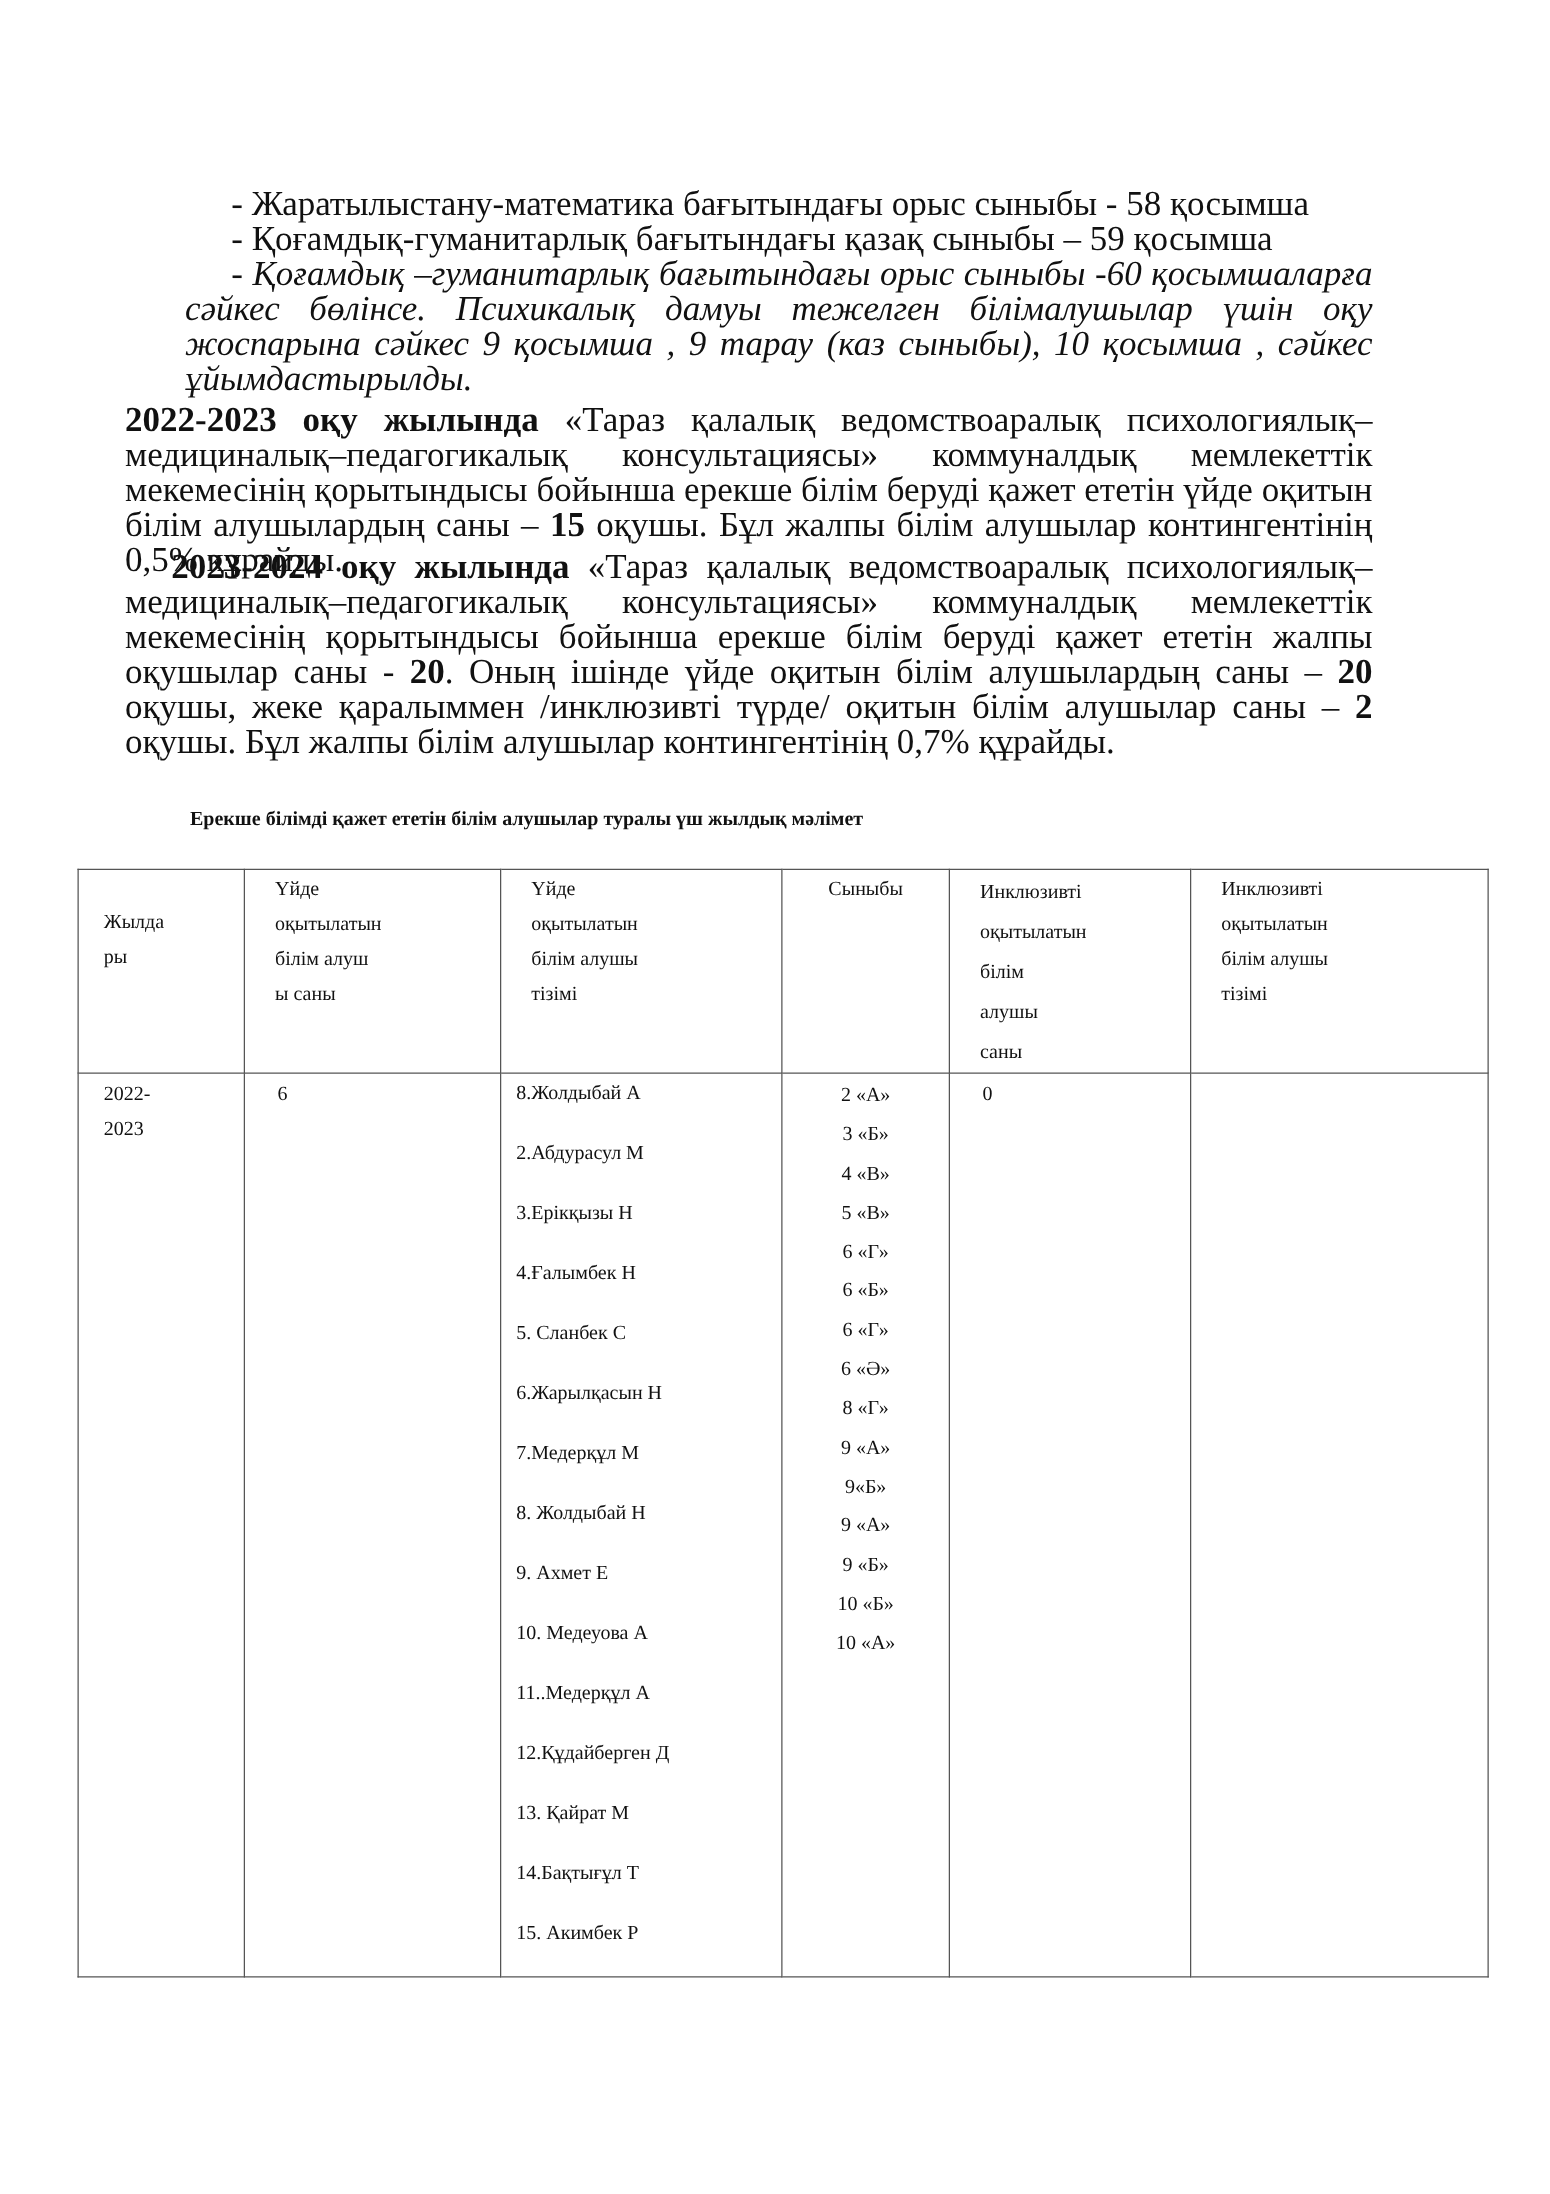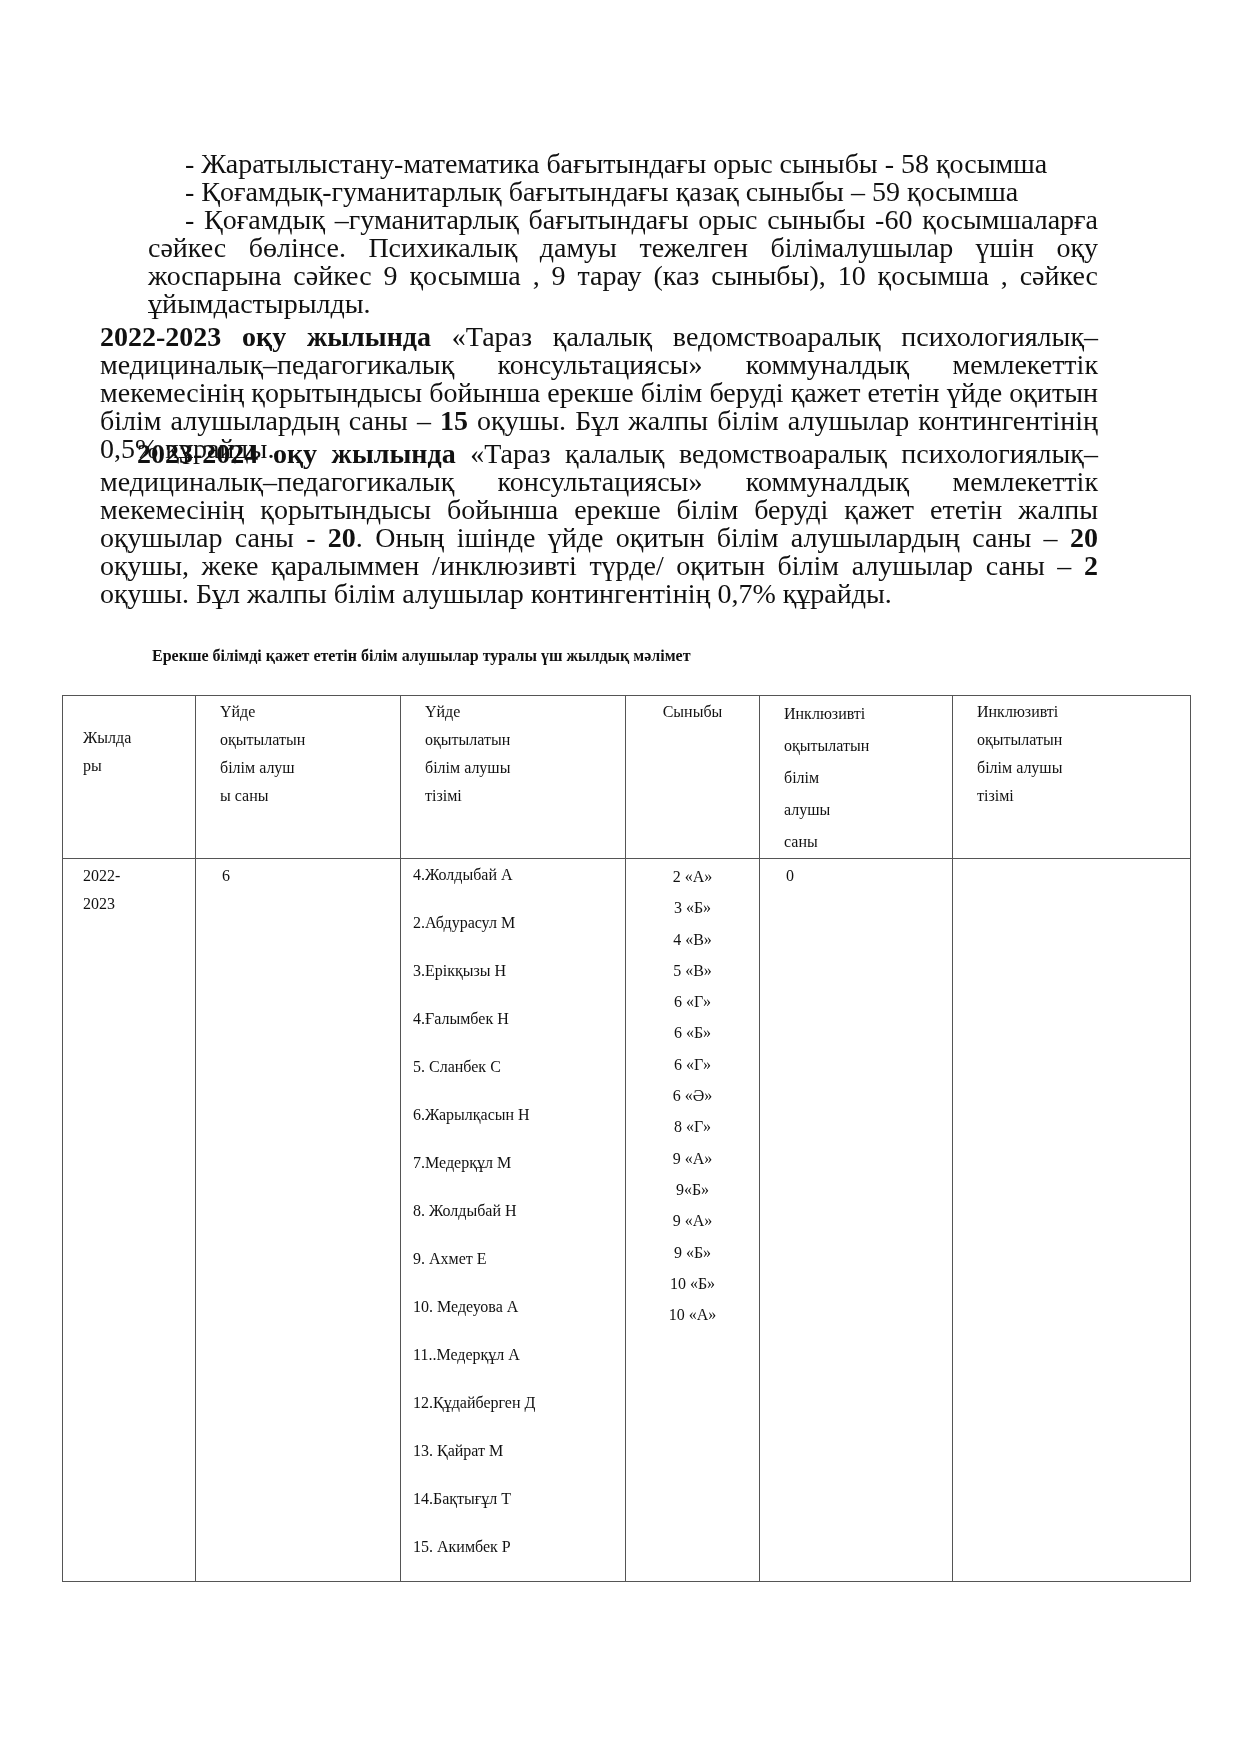--- a/index.html
+++ b/index.html
@@ -30,21 +30,21 @@
   .classes { list-style: none; margin: 0; padding: 4px 0 0 0; text-align: center; }
   .classes li { height: 31.3px; line-height: 28px; }
 </style>
 </head>
 <body>
 
 <div class="page">
 
   <p class="p bullet" style="top:150px;">- Жаратылыстану-математика бағытындағы орыс сыныбы  - 58 қосымша</p>
   <p class="p bullet" style="top:178px;">- Қоғамдық-гуманитарлық бағытындағы қазақ сыныбы – 59 қосымша</p>
-  <p class="p bullet3 just" style="top:206px;">- Қоғамдық –гуманитарлық бағытындағы орыс сыныбы -60 қосымшаларға  сәйкес бөлінсе. Психикалық  дамуы тежелген білімалушылар  үшін оқу жоспарына сәйкес   9 қосымша , 9 тарау (каз сыныбы), 10  қосымша , сәйкес ұйымдастырылды.</p>
+  <p class="p bullet3 just" style="top:206px;font-style:italic;">- Қоғамдық –гуманитарлық бағытындағы орыс сыныбы -60 қосымшаларға  сәйкес бөлінсе. Психикалық  дамуы тежелген білімалушылар  үшін оқу жоспарына сәйкес   9 қосымша , 9 тарау (каз сыныбы), 10  қосымша , сәйкес ұйымдастырылды.</p>
 
   <p class="p para1 just"><b>2022-2023 оқу жылында</b><span> «Тараз қалалық ведомствоаралық психологиялық– медициналық–педагогикалық консультациясы» коммуналдық мемлекеттік мекемесінің қорытындысы бойынша ерекше білім беруді қажет ететін  үйде оқитын білім алушылардың саны – </span><b>15</b><span> оқушы. Бұл жалпы білім алушылар контингентінің 0,5% құрайды.</span></p>
 
   <p class="p para2 just"><b>2023-2024 оқу жылында</b><span> «Тараз қалалық ведомствоаралық психологиялық–медициналық–педагогикалық консультациясы» коммуналдық мемлекеттік мекемесінің қорытындысы бойынша ерекше білім беруді қажет ететін  жалпы оқушылар саны - </span><b>20</b><span>. Оның ішінде үйде оқитын білім алушылардың саны – </span><b>20</b><span> оқушы, жеке қаралыммен /инклюзивті түрде/ оқитын білім алушылар саны – </span><b>2</b><span> оқушы. Бұл жалпы білім алушылар контингентінің 0,7% құрайды.</span></p>
 
   <div class="title">Ерекше білімді қажет ететін  білім алушылар туралы үш жылдық мәлімет</div>
 
   <table class="grid">
     <colgroup>
       <col style="width:133px">
@@ -78,21 +78,21 @@
 оқытылатын
 білім алушы
 тізімі</span></th>
     </tr>
     <tr class="brow">
       <td class="bcell"><span style="white-space:pre-line">2022-
 2023</span></td>
       <td class="bcell2"><span>6</span></td>
       <td>
         <ul class="names">
-          <li>4.Жолдыбай А</li>
+          <li>8.Жолдыбай А</li>
           <li>2.Абдурасул М</li>
           <li>3.Ерікқызы Н</li>
           <li>4.Ғалымбек Н</li>
           <li>5. Сланбек С</li>
           <li>6.Жарылқасын Н</li>
           <li>7.Медерқұл М</li>
           <li>8. Жолдыбай Н</li>
           <li>9. Ахмет Е</li>
           <li>10. Медеуова А</li>
           <li>11..Медерқұл А</li>

